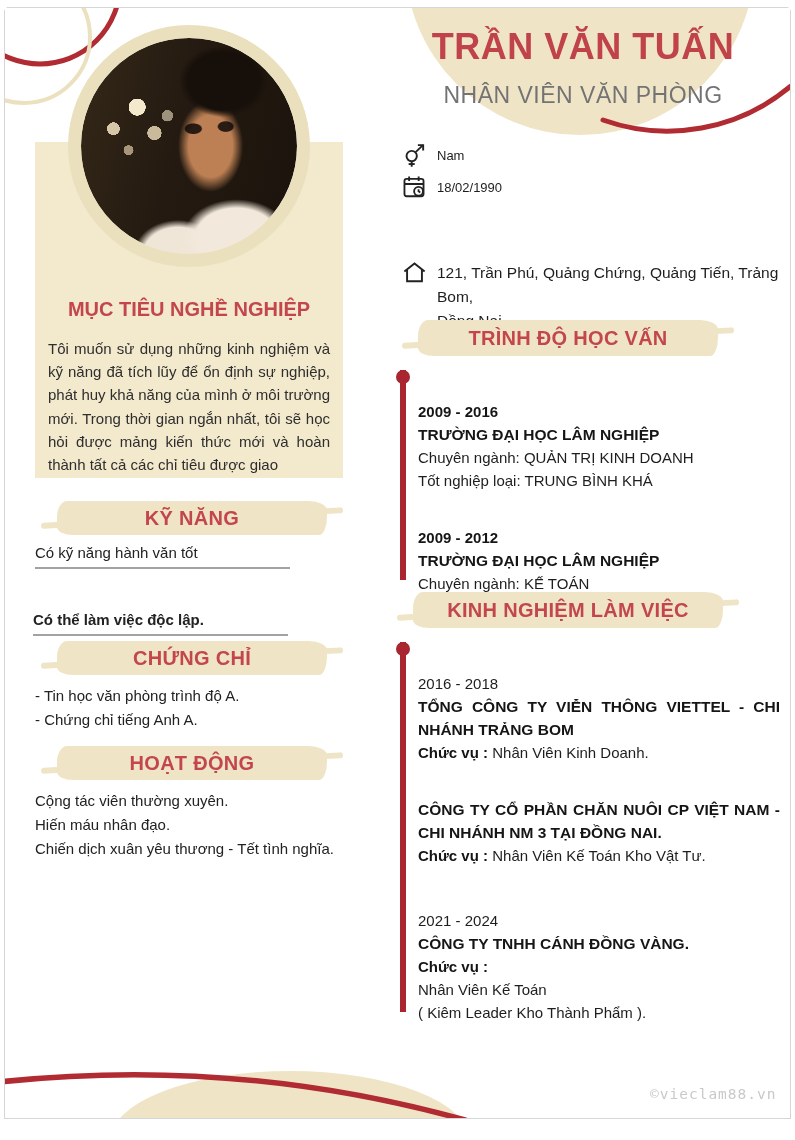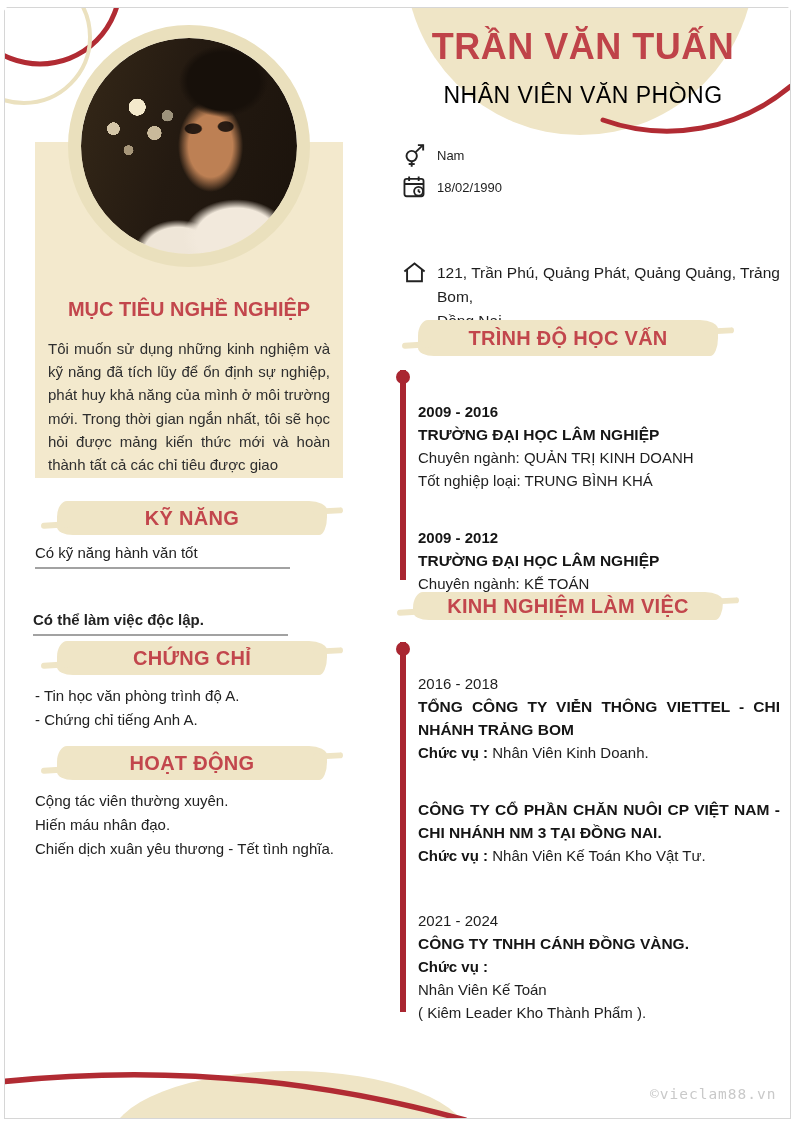--- a/index.html
+++ b/index.html
@@ -5,21 +5,21 @@
   * { margin:0; padding:0; box-sizing:border-box; }
   body { width:795px; height:1140px; background:#ffffff; font-family:"Liberation Sans", sans-serif; position:relative; }
   #canvas { position:absolute; left:0; top:0; width:795px; height:1140px; background:#fff; overflow:hidden;border-radius:24px; }
   .page { position:absolute; left:4px; top:7px; width:787px; height:1112px; background:#fff; border:1px solid #d6d6d6; overflow:hidden; }
   .deco { position:absolute; left:0; top:0; width:786px; height:1111px; z-index:0; pointer-events:none; }
 
   .abs { position:absolute; }
 
   
   .name { left:390px; top:16px; width:376px; text-align:center; font-size:36px; line-height:46px; font-weight:bold; color:#bf4349; letter-spacing:.5px; z-index:2; }
-  .subtitle { left:390px; top:73px; width:376px; text-align:center; font-size:23px; line-height:28px; color:#000000; letter-spacing:.5px; z-index:2; }
+  .subtitle { left:390px; top:73px; width:376px; text-align:center; font-size:23px; line-height:28px; color:#737373; letter-spacing:.5px; z-index:2; }
 
   
   .photo-ring { left:63px; top:17px; width:242px; height:242px; border-radius:50%; border:13px solid #eae0bd; z-index:3; }
   .photo { left:76px; top:30px; width:216px; height:216px; border-radius:50%; overflow:hidden; z-index:2;
     background-color:#241a12;
     background-image:
       radial-gradient(circle 12px at 26% 32%, rgba(255,244,214,.95) 0 70%, transparent 72%),
       radial-gradient(circle 9px at 15% 42%, rgba(255,240,205,.8) 0 70%, transparent 72%),
       radial-gradient(circle 10px at 34% 44%, rgba(255,238,200,.75) 0 70%, transparent 72%),
       radial-gradient(circle 7px at 22% 52%, rgba(250,230,190,.6) 0 70%, transparent 72%),
@@ -140,21 +140,21 @@
       <circle cx="16.2" cy="16" r="4.1" fill="#fff"></circle>
       <path d="M16.2 14 V16 L17.8 17"></path>
     </svg>
     <div class="abs prof-row-text" style="left:432px;top:172px;">18/02/1990</div>
 
     <svg class="icon" style="left:396px;top:251px;" width="27" height="27" viewBox="0 0 24 24" fill="none" stroke="#222" stroke-width="1.7">
       <path d="M3 11.2 L12 4 L21 11.2"></path>
       <path d="M5.4 9.6 V19.8 H18.6 V9.6"></path>
     </svg>
     <div class="abs addr">
-      <div>121, Trần Phú, Quảng Phát, Quảng Quảng, Trảng Bom,</div>
+      <div>121, Trần Phú, Quảng Chứng, Quảng Tiến, Trảng Bom,</div>
       <div>Đồng Nai.</div>
     </div>
 
     <div class="brush" style="left:413px;top:312px;width:300px;height:36px;">
       <span>TRÌNH ĐỘ HỌC VẤN</span>
     </div>
     <div class="tl-bar" style="top:362px;height:210px;"></div>
     <div class="tl-dot" style="top:362px;"></div>
     <div class="entries" style="top:358px;">
       <div class="entry">
@@ -164,21 +164,21 @@
         <div class="l">Tốt nghiệp loại: TRUNG BÌNH KHÁ</div>
       </div>
       <div class="entry">
         <div class="l period-b">2009 - 2012</div>
         <div class="l school">TRƯỜNG ĐẠI HỌC LÂM NGHIỆP</div>
         <div class="l">Chuyên ngành: KẾ TOÁN</div>
         <div class="l">Tốt nghiệp loại: TRUNG BÌNH KHÁ</div>
       </div>
     </div>
 
-    <div class="brush" style="left:408px;top:584px;width:310px;height:28px;">
+    <div class="brush" style="left:408px;top:584px;width:310px;height:36px;">
       <span>KINH NGHIỆM LÀM VIỆC</span>
     </div>
     <div class="tl-bar" style="top:634px;height:370px;"></div>
     <div class="tl-dot" style="top:634px;"></div>
     <div class="entries" style="top:630px;">
       <div class="entry">
         <div class="l">2016 - 2018</div>
         <div class="l company">TỔNG CÔNG TY VIỄN THÔNG VIETTEL - CHI NHÁNH TRẢNG BOM</div>
         <div class="l"><span class="lbl">Chức vụ :</span> <span>Nhân Viên Kinh Doanh.</span></div>
       </div>

